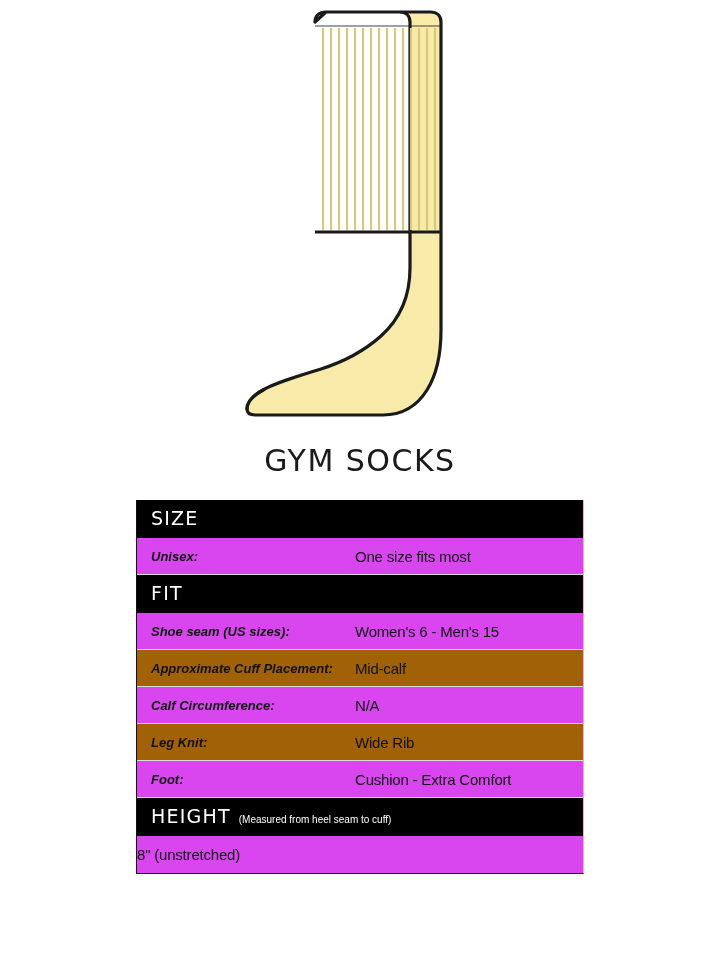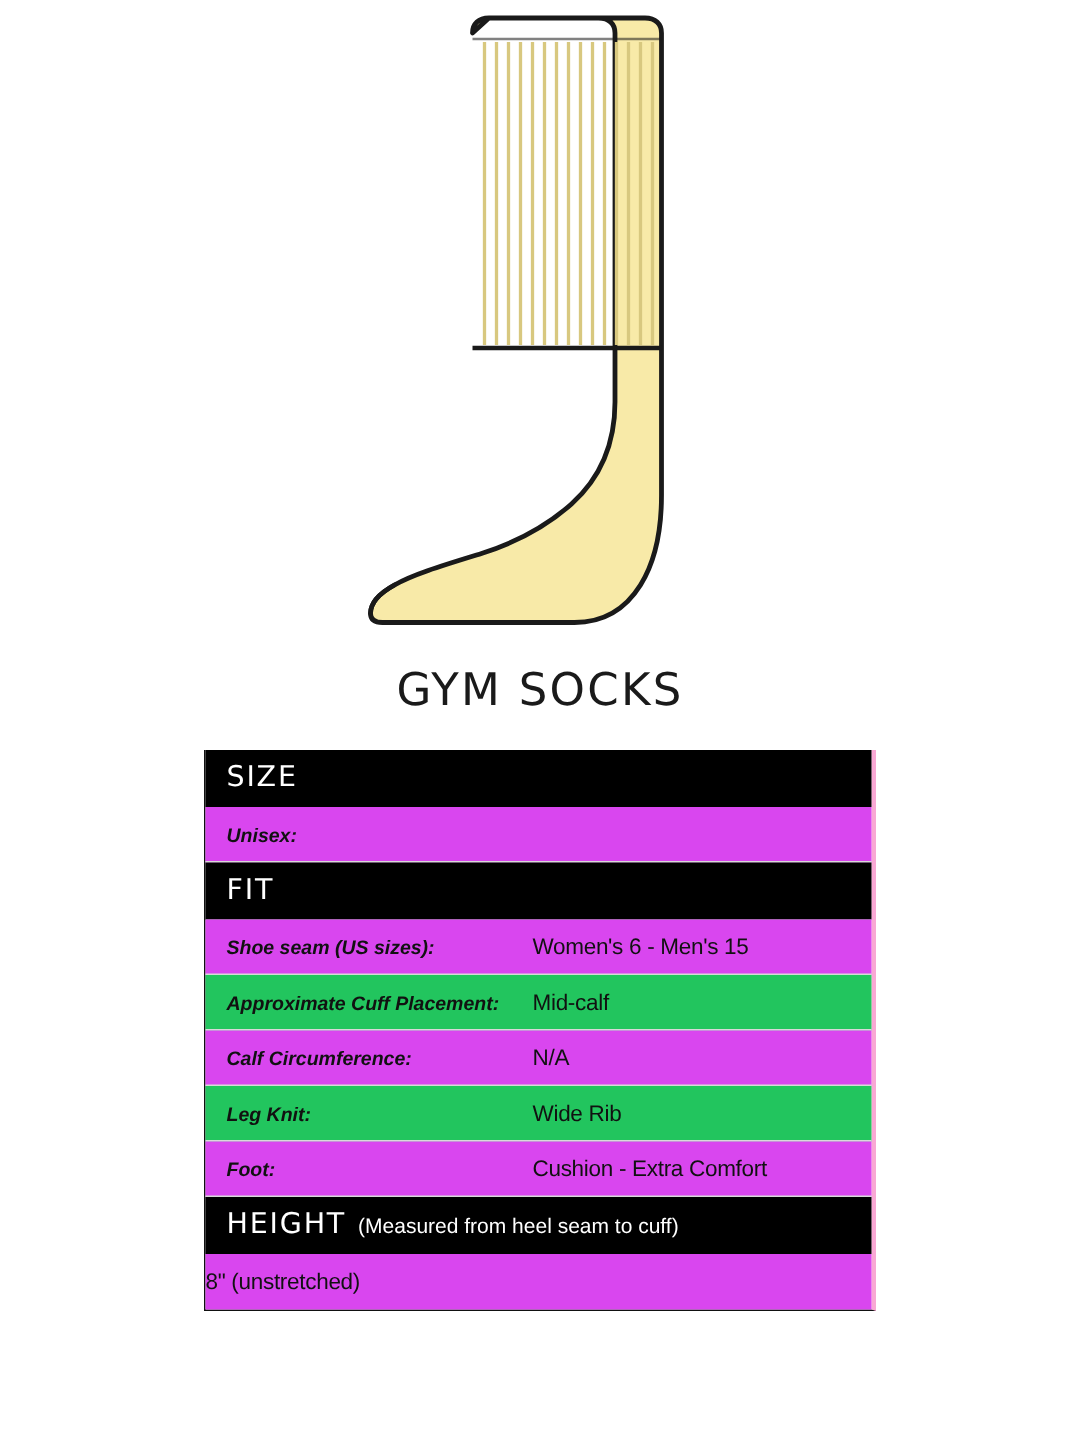--- a/index.html
+++ b/index.html
@@ -42,54 +42,54 @@
     color: #1a1a1a;
     margin-top: 18px;
     margin-bottom: 22px;
   }
 
   
   .table-wrap {
     width: 448px;
     margin: 0 auto;
     border-left: 1px solid #111;
-    border-right: 3px solid #f9a8d4;
+    border-right: 1px solid #f9a8d4;
     border-bottom: 1px solid #111;
     box-sizing: border-box;
   }
   .section-head {
     background: #000000;
     color: #ffffff;
     padding: 7px 14px 9px 14px;
     display: flex;
     align-items: baseline;
     gap: 8px;
   }
   .section-head .sh-title {
     font-family: "DejaVu Sans", sans-serif;
     font-size: 19px;
     letter-spacing: 1.2px;
     font-weight: 400;
   }
   .section-head .sh-note {
     font-family: "Liberation Sans", sans-serif;
-    font-size: 14px;
+    font-size: 10px;
     letter-spacing: 0;
     color: #ffffff;
     font-weight: 400;
   }
   .row {
     display: flex;
     align-items: center;
     min-height: 37px;
     border-bottom: 1px solid #d9d9d9;
     box-sizing: border-box;
   }
   .row:last-child { border-bottom: none; }
-  .row.alt { background: #22c55e; }
+  .row.alt { background: #a16207; }
   .row.plain { background: #d946ef; }
   .row .label {
     flex: 0 0 218px;
     padding-left: 14px;
     font-style: italic;
     font-weight: bold;
     font-size: 13px;
     color: #111;
     box-sizing: border-box;
   }
@@ -157,20 +157,21 @@
   <div class="product-title">GYM SOCKS</div>
 
   <div class="table-wrap">
 
     <div class="section-head">
       <span class="sh-title">SIZE</span>
       <span class="sh-note"></span>
     </div>
     <div class="row plain">
       <div class="label">Unisex:</div>
+      <div class="value">One size fits most</div>
     </div>
 
     <div class="section-head">
       <span class="sh-title">FIT</span>
       <span class="sh-note"></span>
     </div>
     <div class="row plain">
       <div class="label">Shoe seam (US sizes):</div>
       <div class="value">Women's 6 - Men's 15</div>
     </div>

